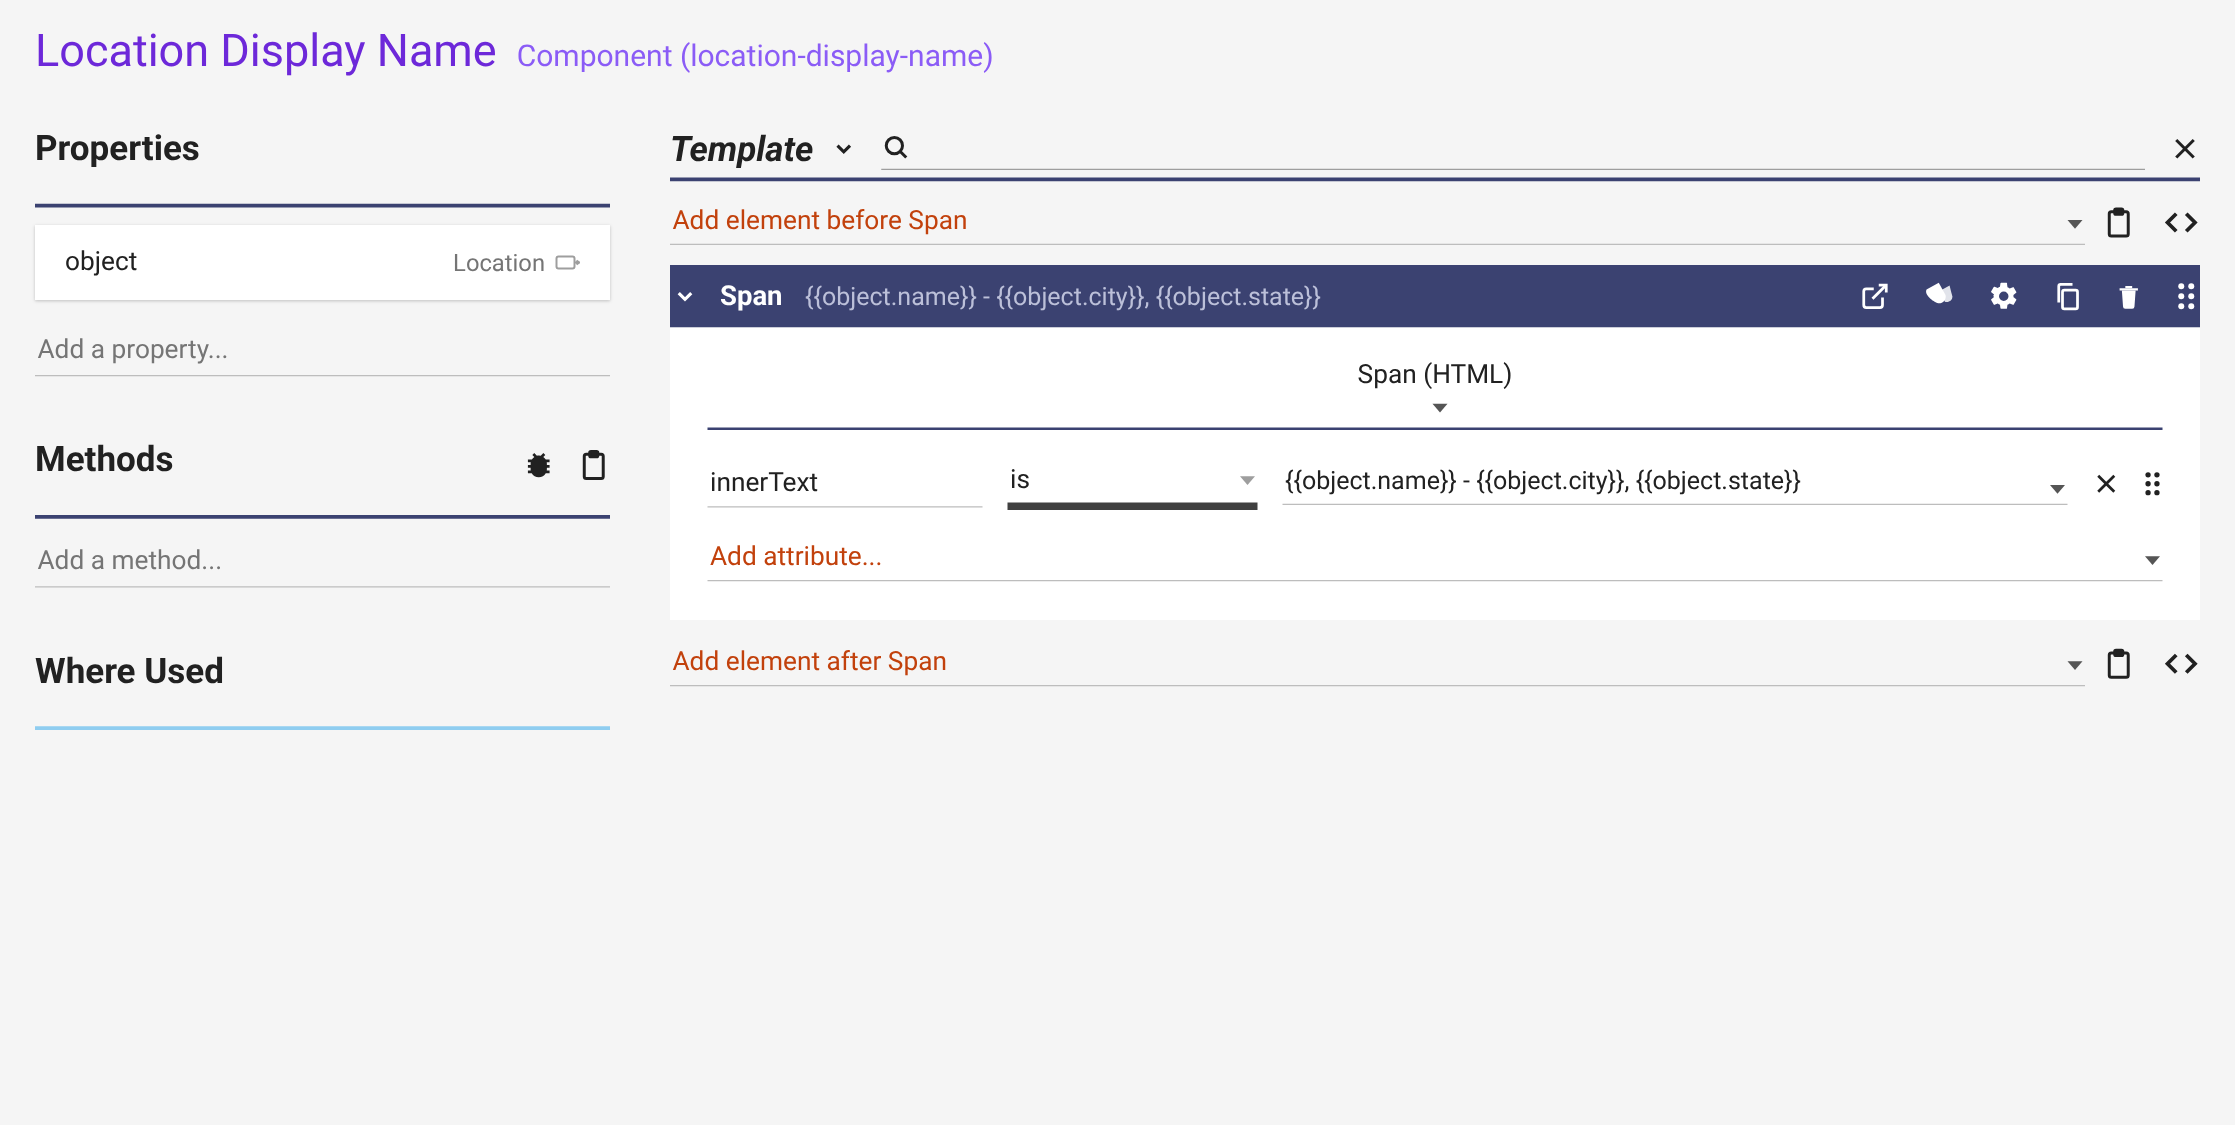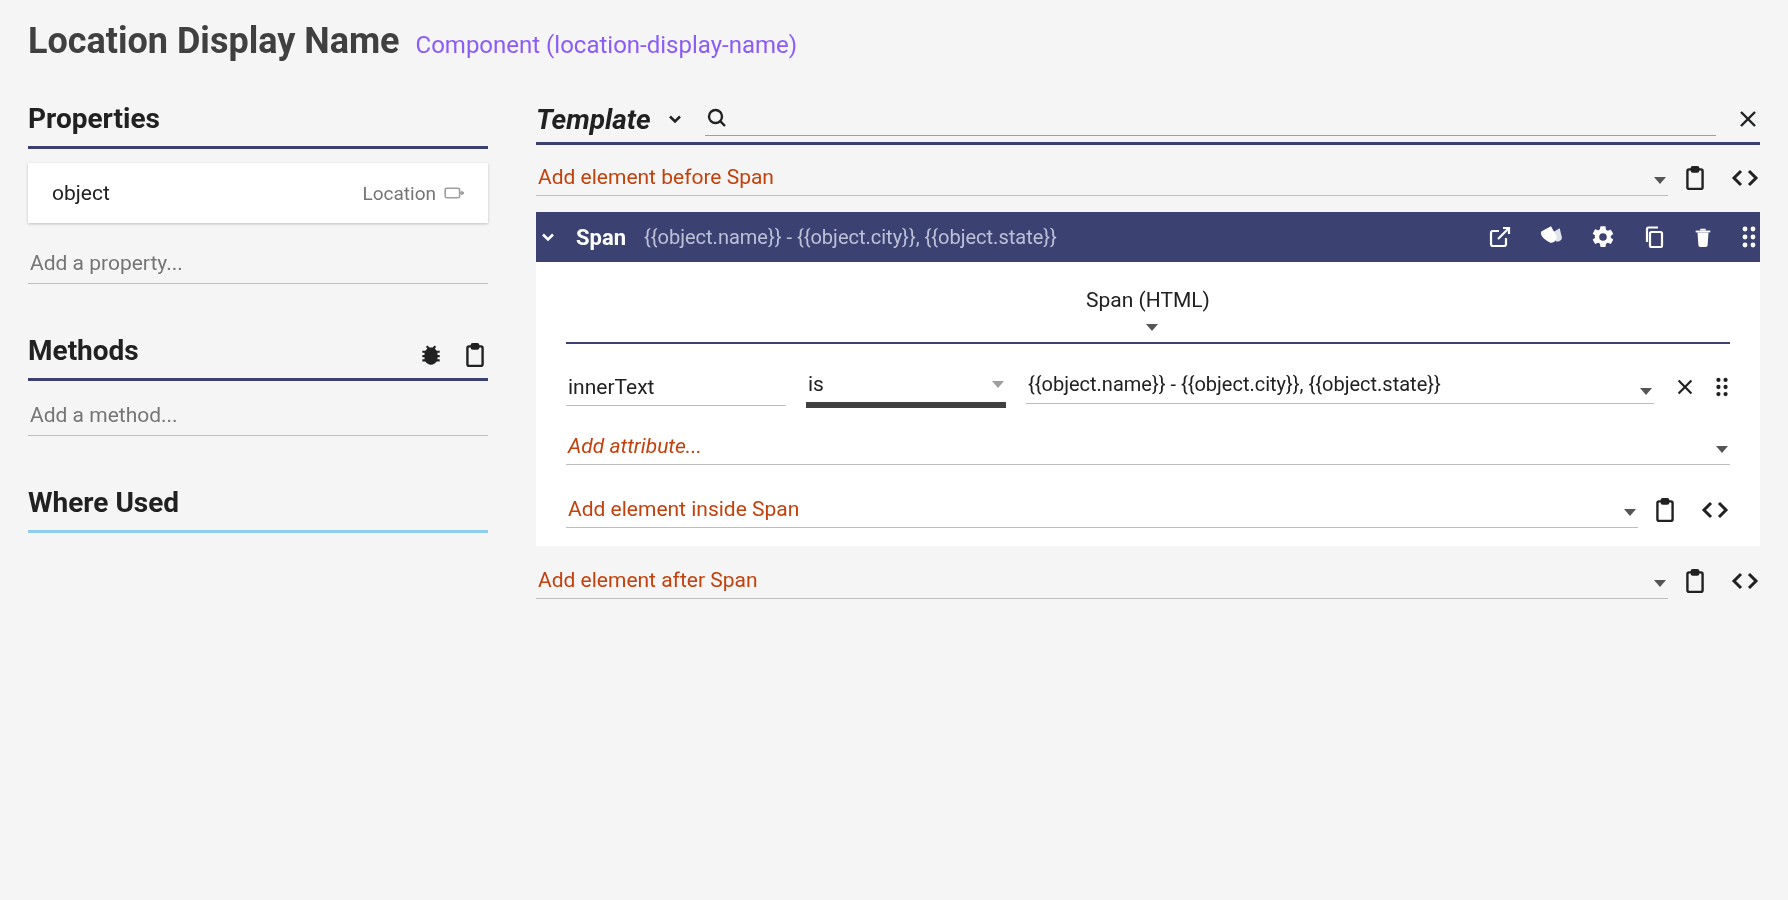--- a/index.html
+++ b/index.html
@@ -15,23 +15,23 @@
     padding: 20px 28px;
   }
   .header {
     display: flex;
     align-items: baseline;
     gap: 16px;
     margin-bottom: 40px;
   }
   .header h1 {
     font-size: 36px;
-    font-weight: 700;
+    font-weight: 400;
     margin: 0;
-    color: #404040;
+    color: #6d28d9;
   }
   .header .subtitle {
     font-size: 24px;
     color: #8b5cf6;
     font-weight: 400;
   }
   .main {
     display: flex;
     gap: 48px;
     align-items: flex-start;
@@ -48,21 +48,21 @@
     font-size: 28px;
     font-weight: 700;
     margin: 0 0 8px 0;
     color: #212121;
   }
   .section-header {
     display: flex;
     align-items: center;
     justify-content: space-between;
     border-bottom: 3px solid #3b4271;
-    padding-bottom: 3px;
+    padding-bottom: 20px;
     margin-bottom: 14px;
   }
   .section-header.light {
     border-bottom-color: #8fcdf0;
     text-align: right;
   }
   .section-header .icons {
     display: flex;
     gap: 18px;
   }
@@ -456,45 +456,25 @@
                   <circle cx="13" cy="5" r="2.4"></circle>
                 <circle cx="5" cy="13" r="2.4"></circle>
                   <circle cx="13" cy="13" r="2.4"></circle>
                 <circle cx="5" cy="21" r="2.4"></circle>
                   <circle cx="13" cy="21" r="2.4"></circle>
               </svg>
             </span>
           </div>
         </div>
 
-        <div class="dropdown-input" style="margin-bottom:26px;font-style:italic;">
+        <div class="dropdown-input" style="margin-bottom:13px;">
           <span>Add attribute...</span>
           <span class="caret"><span class="caret-down"></span></span>
         </div>
 
-        <div class="row" style="margin-bottom:0;">
-          <div class="dropdown-input">
-            <span>Add element inside Span</span>
-            <span class="caret"><span class="caret-down"></span></span>
-          </div>
-          <div class="trailing-icons">
-            <span class="icon-btn">
-              <svg width="26" height="28" viewBox="0 0 24 24" fill="none" stroke="currentColor" stroke-width="2.2">
-                <rect x="5" y="4" width="14" height="18" rx="1.5"></rect>
-                <rect x="9" y="2" width="6" height="4" rx="1" fill="currentColor"></rect>
-              </svg>
-            </span>
-            <span class="icon-btn">
-              <svg width="30" height="22" viewBox="0 0 30 22" fill="none" stroke="currentColor" stroke-width="3">
-                <polyline points="11 4 4 11 11 18"></polyline>
-                <polyline points="19 4 26 11 19 18"></polyline>
-              </svg>
-            </span>
-          </div>
-        </div>
       </div>
 
       <div class="row" style="margin-top:16px;margin-bottom:0;">
         <div class="dropdown-input">
           <span>Add element after Span</span>
           <span class="caret"><span class="caret-down"></span></span>
         </div>
         <div class="trailing-icons">
           <span class="icon-btn">
             <svg width="26" height="28" viewBox="0 0 24 24" fill="none" stroke="currentColor" stroke-width="2.2">

